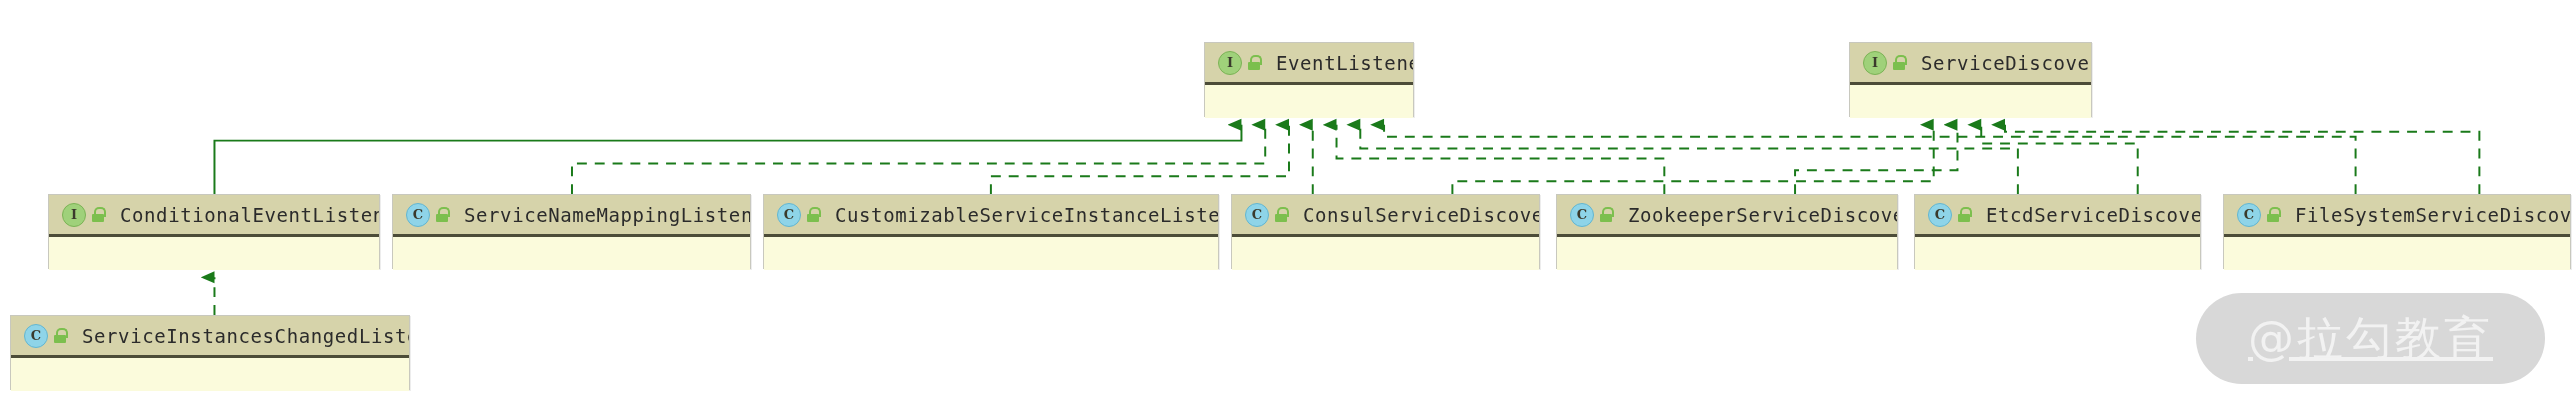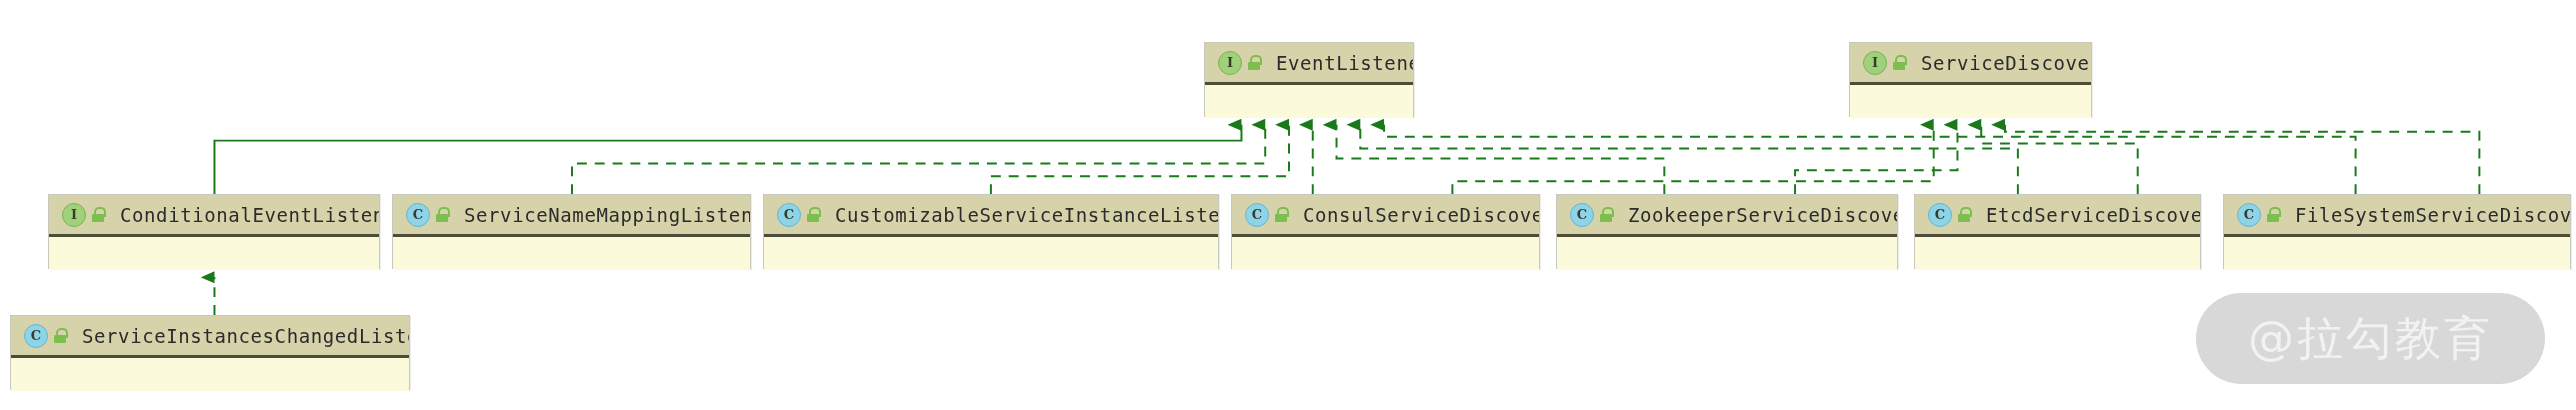--- a/index.html
+++ b/index.html
@@ -111,20 +111,21 @@
     align-items: center;
     justify-content: center;
     background: #d8d8d8;
     border-radius: 46px;
     color: #f2f2f2;
     font-family: "DejaVu Sans", "Liberation Sans", sans-serif;
     font-size: 46px;
     letter-spacing: 3px;
     white-space: nowrap;
     user-select: none;
+    text-decoration: underline;
   }
 </style>
 </head>
 <body>
 
 <div id="diagram">
 
   <svg id="edge-layer" viewBox="0 0 2600 414" width="2576" height="410" xmlns="http://www.w3.org/2000/svg">
     <defs>
       <marker id="arrowUp" markerWidth="16" markerHeight="16" refX="8" refY="14" orient="auto-start-reverse" markerUnits="userSpaceOnUse">

